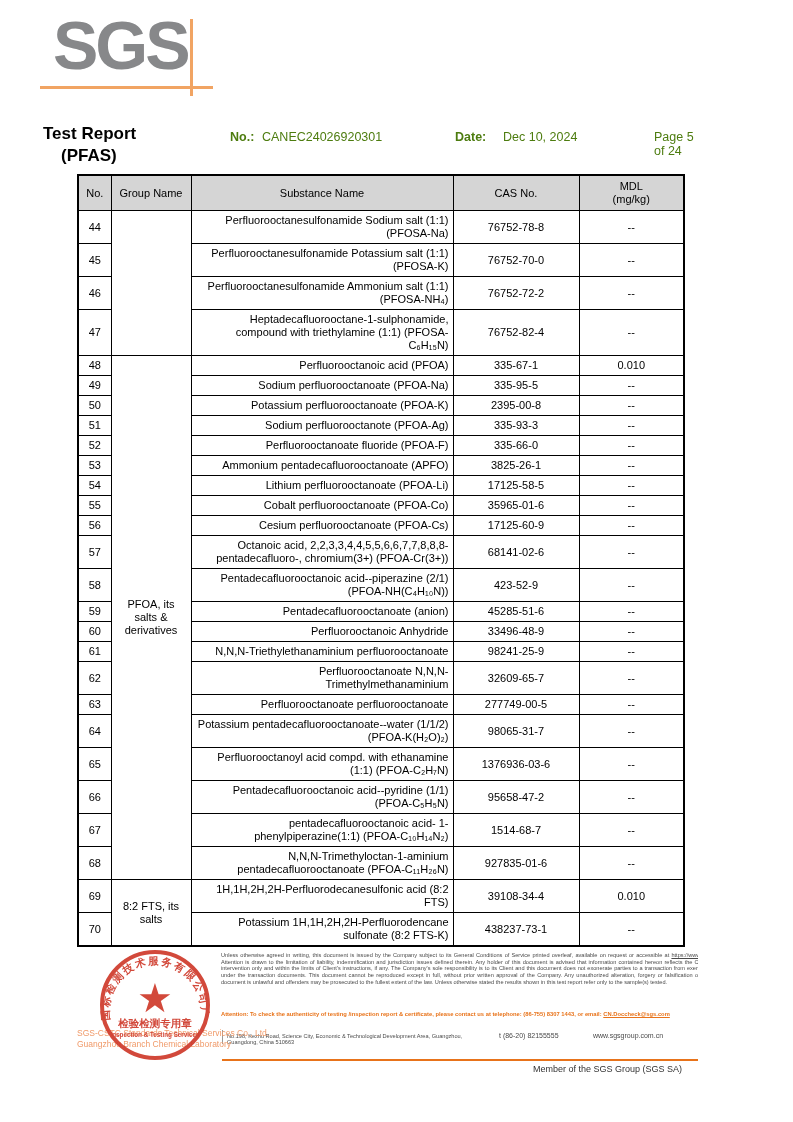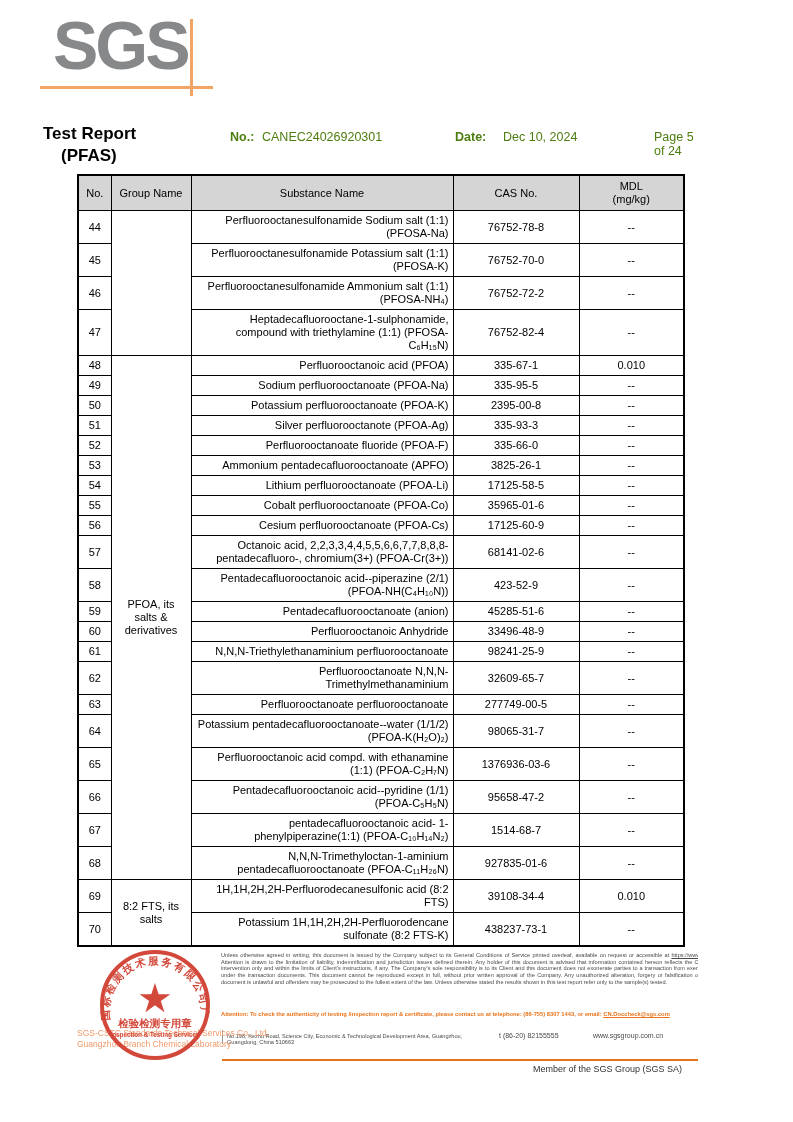--- a/index.html
+++ b/index.html
@@ -130,21 +130,21 @@
           <td class="c-mdl">--</td>
         </tr>
         <tr>
           <td class="c-no">50</td>
           <td class="c-sub">Potassium perfluorooctanoate (PFOA-K)</td>
           <td class="c-cas">2395-00-8</td>
           <td class="c-mdl">--</td>
         </tr>
         <tr>
           <td class="c-no">51</td>
-          <td class="c-sub">Silver perfluorooctanote (PFOA-Ag)</td>
+          <td class="c-sub">Sodium perfluorooctanote (PFOA-Ag)</td>
           <td class="c-cas">335-93-3</td>
           <td class="c-mdl">--</td>
         </tr>
         <tr>
           <td class="c-no">52</td>
           <td class="c-sub">Perfluorooctanoate fluoride (PFOA-F)</td>
           <td class="c-cas">335-66-0</td>
           <td class="c-mdl">--</td>
         </tr>
         <tr>
@@ -214,21 +214,21 @@
           <td class="c-mdl">--</td>
         </tr>
         <tr>
           <td class="c-no">64</td>
           <td class="c-sub">Potassium pentadecafluorooctanoate--water (1/1/2) (PFOA-K(H₂O)₂)</td>
           <td class="c-cas">98065-31-7</td>
           <td class="c-mdl">--</td>
         </tr>
         <tr>
           <td class="c-no">65</td>
-          <td class="c-sub">Perfluorooctanoic acid compd. with ethanamine (1:1) (PFOA-C₂H₇N)</td>
+          <td class="c-sub">Perfluorooctanoyl acid compd. with ethanamine (1:1) (PFOA-C₂H₇N)</td>
           <td class="c-cas">1376936-03-6</td>
           <td class="c-mdl">--</td>
         </tr>
         <tr>
           <td class="c-no">66</td>
           <td class="c-sub">Pentadecafluorooctanoic acid--pyridine (1/1) (PFOA-C₅H₅N)</td>
           <td class="c-cas">95658-47-2</td>
           <td class="c-mdl">--</td>
         </tr>
         <tr>

